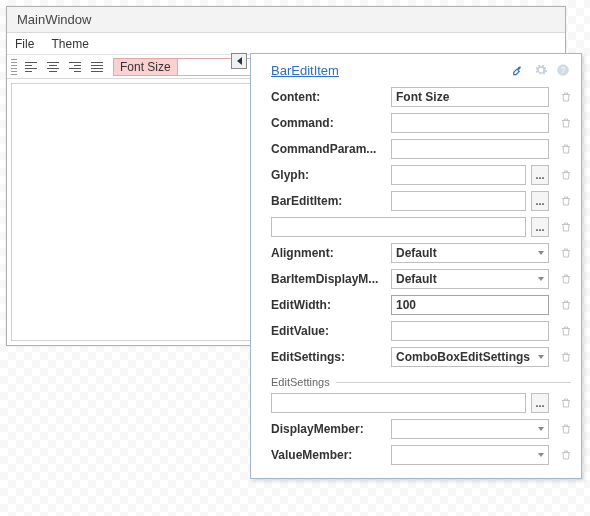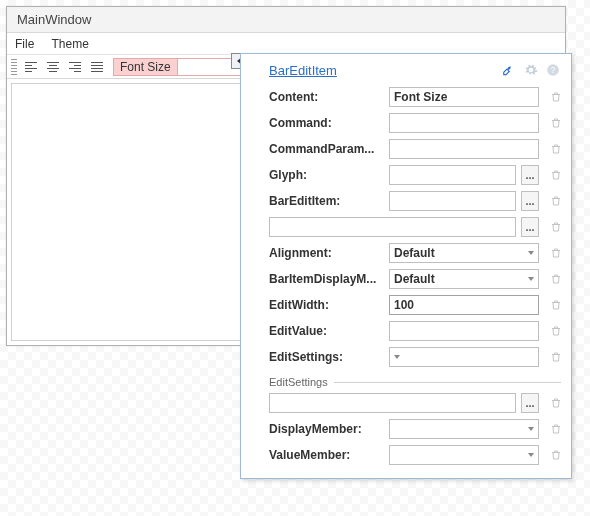--- a/index.html
+++ b/index.html
@@ -123,27 +123,27 @@
   }
   .smart-tag::after {
     content: "";
     width: 0; height: 0;
     border-top: 4px solid transparent;
     border-bottom: 4px solid transparent;
     border-right: 5px solid #333;
   }
   .popup {
     position: absolute;
-    left: 240px;
+    left: 250px;
     top: 53px;
     width: 332px;
     background: #fff;
     border: 1px solid #9fb9d4;
     box-shadow: 2px 2px 4px rgba(0,0,0,0.15);
-    padding: 4px 0 10px 16px;
+    padding: 4px 0 10px 8px;
   }
   .popup-header {
     display: flex;
     align-items: center;
     justify-content: space-between;
     padding: 4px 10px 6px 12px;
   }
   .popup-title {
     color: #2a6fc9;
     font-size: 13px;
@@ -406,20 +406,21 @@
         </div>
         <div class="bin">
           <svg width="12" height="14" viewBox="0 0 24 24" fill="none" stroke="currentColor" stroke-width="2">
             <path d="M4 7h16M9 7V4h6v3M6 7l1 13h10l1-13"></path>
           </svg>
         </div>
       </div>
       <div class="prop-row">
         <div class="prop-label">EditSettings:</div>
         <div class="prop-input">
+          <span class="val">ComboBoxEditSettings</span>
           <div class="chev-down"></div>
         </div>
         <div class="bin">
           <svg width="12" height="14" viewBox="0 0 24 24" fill="none" stroke="currentColor" stroke-width="2">
             <path d="M4 7h16M9 7V4h6v3M6 7l1 13h10l1-13"></path>
           </svg>
         </div>
       </div>
     </div>
   <div class="group-sep">

